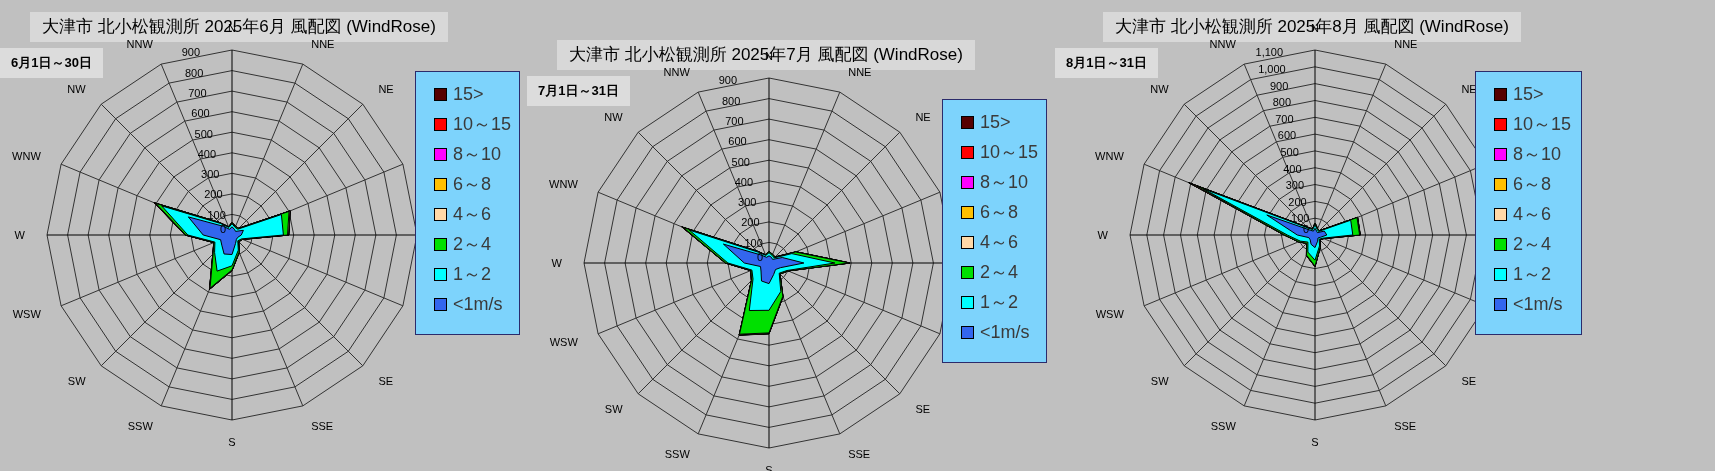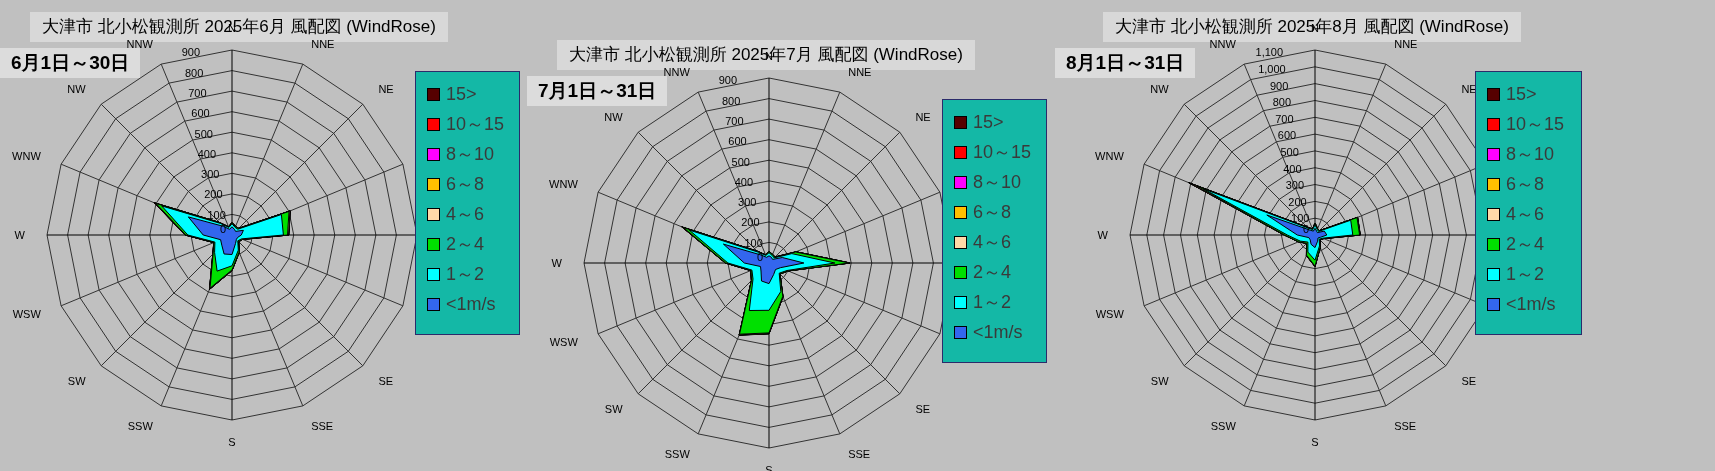--- a/index.html
+++ b/index.html
@@ -22,33 +22,33 @@
     font-size:17px;
     line-height:26px;
     padding:2px 12px;
     white-space:nowrap;
     letter-spacing:0px;
   }
   .period-box{
     position:absolute;
     background:#dcdcdc;
     color:#000;
-    font-size:19px;
+    font-size:13px;
     font-weight:bold;
     line-height:24px;
     padding:3px 11px;
     white-space:nowrap;
   }
   .rose-wrap{position:absolute;}
   .legend{
     position:absolute;
-    background:#14b8a6;
+    background:#7dd3fc;
     border:1px solid #2b2b6b;
     box-sizing:border-box;
-    padding:7px 9px 7px 11px;
+    padding:7px 9px 7px 18px;
   }
   .legend-row{
     display:flex;
     align-items:center;
     height:30px;
   }
   .swatch{
     width:13px;height:13px;
     border:1px solid #000;
     box-sizing:border-box;

